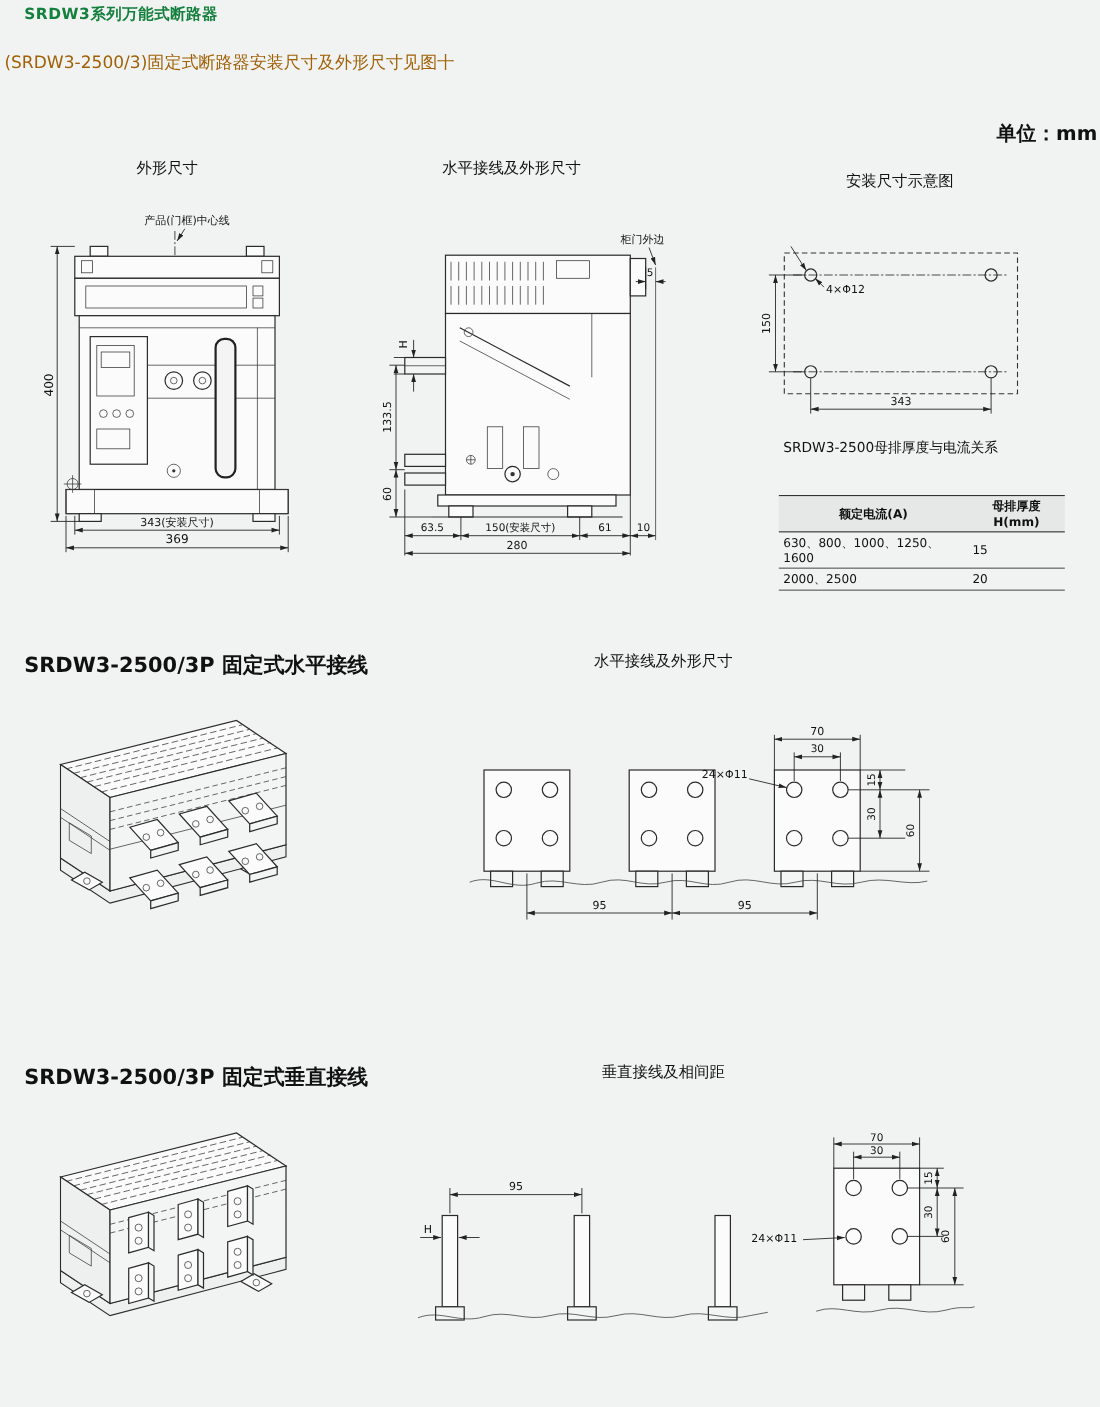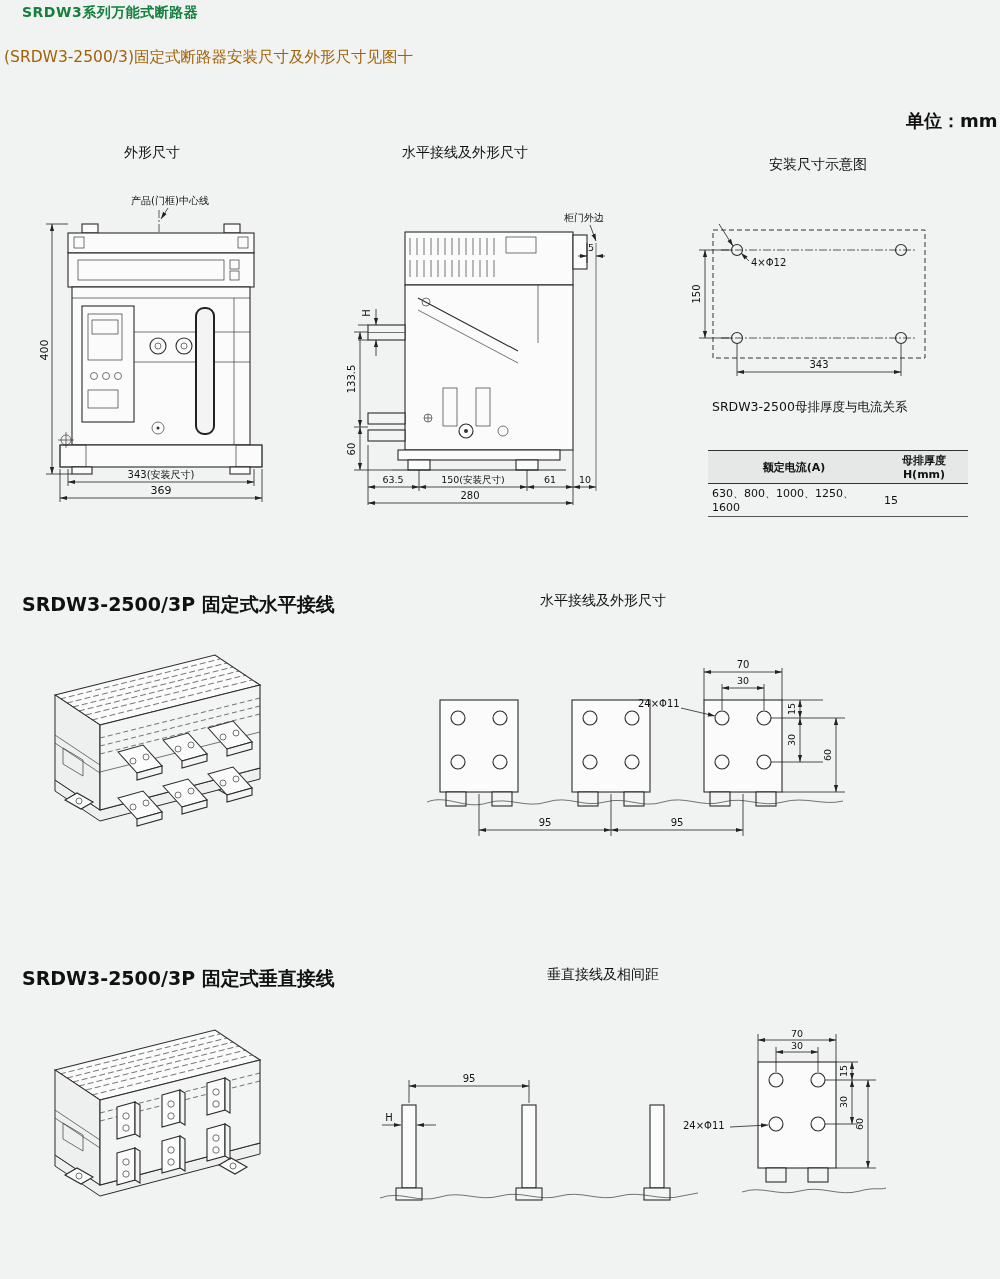--- a/index.html
+++ b/index.html
@@ -212,20 +212,24 @@
       <tr>
         <th style="width:172px">额定电流(A)</th>
         <th>母排厚度H(mm)</th>
       </tr>
     </thead>
     <tbody>
       <tr>
         <td>630、800、1000、1250、1600</td>
         <td>15</td>
       </tr>
+      <tr>
+        <td>2000、2500</td>
+        <td>20</td>
+      </tr>
     </tbody>
   </table>
 </div>
 
 <div class="abs sec-left" style="left:22px;top:592px">SRDW3-2500/3P 固定式水平接线</div>
 <div class="abs sec" style="left:538px;top:592px;width:130px">水平接线及外形尺寸</div>
 
 <svg style="left:25px;top:640px" width="290" height="290" viewBox="0 0 290 290">
   <g>
     <path class="lnf3" d="M30,140 L75,170 L235,128 L235,139 L75,181 L30,151 Z"></path>

